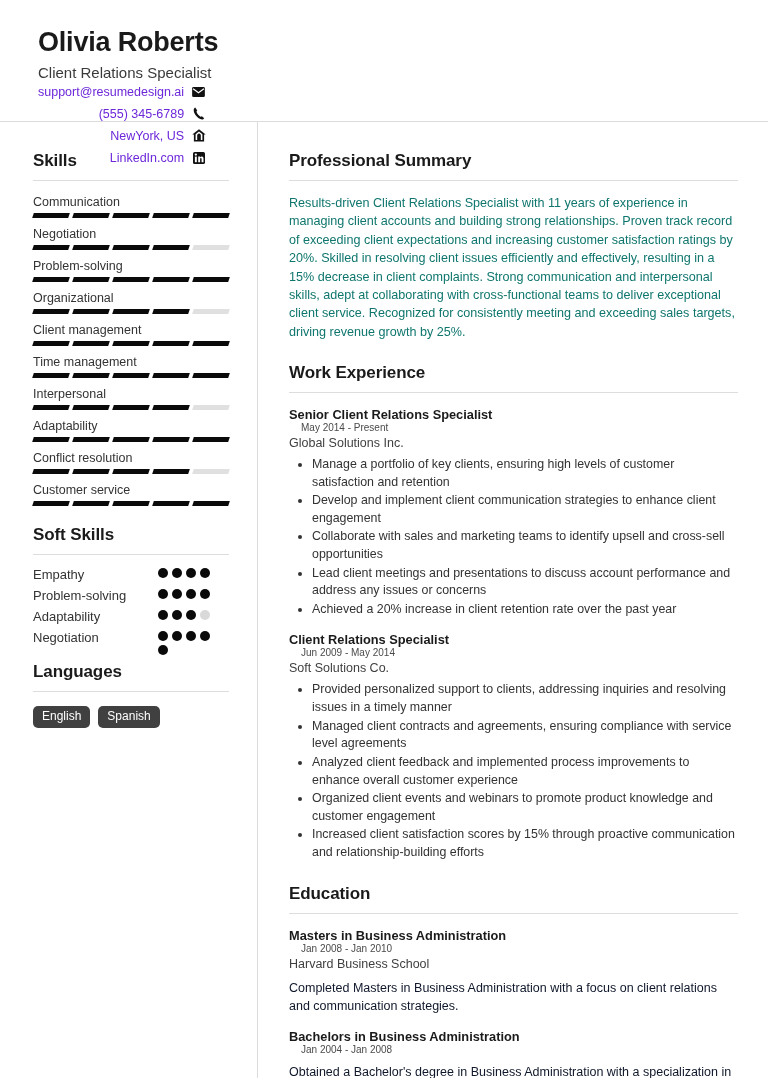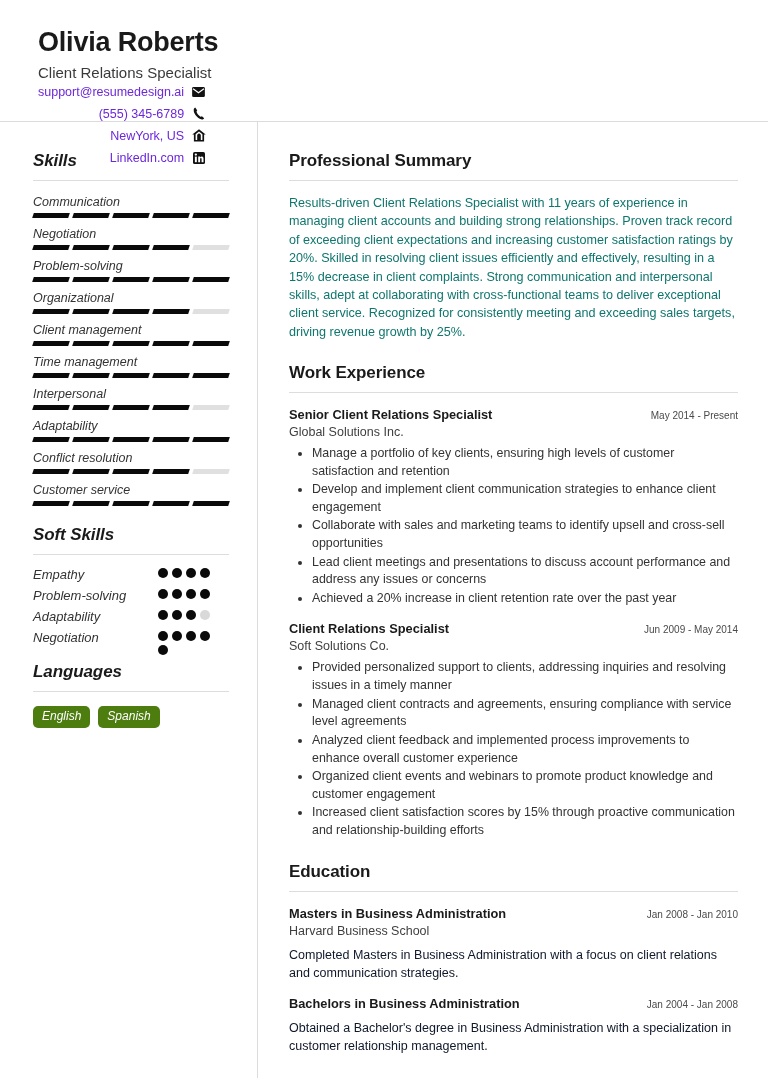--- a/index.html
+++ b/index.html
@@ -35,21 +35,21 @@
   }
   .contact-row .ci svg { display: block; }
 
   .hrule-top {
     position: absolute; left: 0; top: 121px; width: 768px;
     height: 1px; background: #dcdcdc;
   }
 
   
   .body { display: flex; height: 957px; }
-  .col-left { width: 257px; padding: 30px 28px 12px 33px; font-style: italic; }
+  .col-left { width: 257px; padding: 30px 28px 12px 33px; }
   .divider { width: 1px; background: #dcdcdc; }
   .col-right { flex: 1; padding: 30px 30px 0 31px; }
 
   .sec-title {
     font-size: 17px; font-weight: bold; color: #1a1a1a; letter-spacing: -0.1px;
   }
   .sec-rule { height: 1px; background: #dddddd; margin: 9px 0 0 0; }
 
   
   .skills-wrap { margin-top: 14px; }
@@ -68,33 +68,33 @@
     font-size: 13px; color: #333333; margin-bottom: 7px;
   }
   .soft-label { width: 125px; flex: none; line-height: 14px; }
   .dots { display: flex; flex-wrap: wrap; width: 62px; gap: 4px 4px; }
   .dot { width: 10px; height: 10px; border-radius: 50%; background: #0a0a0a; }
   .dot.off { background: #d9d9d9; }
 
   .languages { }
   .lang-wrap { margin-top: 14px; display: flex; gap: 8px; flex-wrap: wrap; }
   .lang-pill {
-    background: #4d7c0f; color: #ffffff; font-size: 12px;
+    background: #404040; color: #ffffff; font-size: 12px;
     padding: 4px 9px 5px 9px; border-radius: 5px; line-height: 1.1;
   }
 
   
   .summary-text {
     font-size: 12.6px; line-height: 1.46; color: #0f766e; margin-top: 13px;
     text-align: left;
   }
   .sec-block { margin-top: 22px; }
 
   .entry { margin-top: 14px; }
-  .entry-head { display: flex; justify-content: space-between; align-items: baseline; }
+  .entry-head { display: flex; justify-content: flex-end; align-items: baseline; flex-direction: column; }
   .entry-title { font-size: 12.8px; font-weight: bold; color: #1a1a1a; }
   .entry-date { font-size: 10px; color: #4a4a4a; flex: none; padding-left: 12px; }
   .entry-org { font-size: 12.5px; color: #3f3f3f; margin-top: 3px; }
   .entry-list { margin: 6px 0 0 0; padding-left: 23px; }
   .entry-list li {
     font-size: 12.4px; line-height: 1.42; color: #333333; margin-bottom: 1px;
   }
   .entry-desc { font-size: 12.5px; line-height: 1.45; color: #0f172a; margin-top: 8px; }
 </style>
 </head>

